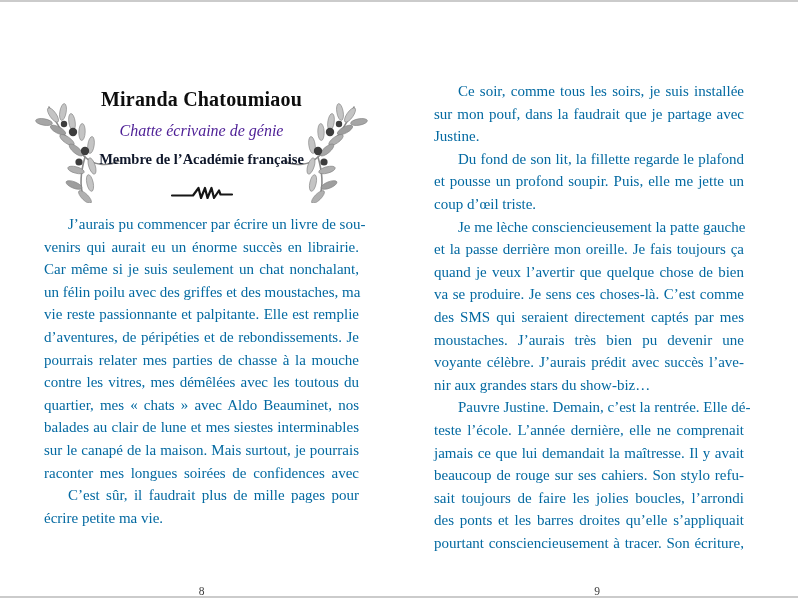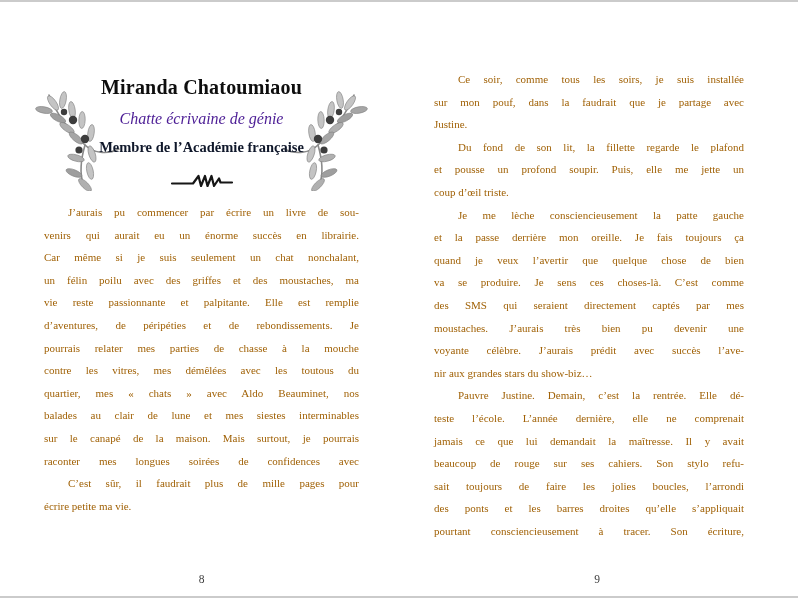--- a/index.html
+++ b/index.html
@@ -15,21 +15,21 @@
     background: #ffffff;
     color: #1b1b1b;
   }
   .hairline {
     position: absolute; left: 0; right: 0; height: 2px;
     background: #cbcbcb;
   }
   .hairline.top { top: 0; }
   .hairline.bottom { top: 596px; }
 
-  .page { position: absolute; top: 4px; height: 438px; }
+  .page { position: absolute; top: 16px; height: 438px; }
   .page-left  { left: 44px;  width: 315px; }
   .page-right { left: 434px; width: 310px; }
 
   
   .author-title {
     position: absolute; top: 72px; left: 0; right: 0;
     text-align: center;
     font-size: 20px; font-weight: bold; color: #0e0e0e;
     letter-spacing: 0.2px;
   }
@@ -51,23 +51,23 @@
   .branch-right { right: -15px; transform: scaleX(-1); }
   .divider {
     position: absolute; top: 166px; left: 50%;
     transform: translateX(-50%);
     width: 64px; height: 22px;
   }
 
   
   .body-text {
     position: absolute; left: 0; right: 0;
-    font-size: 11px;
+    font-size: 15px;
     line-height: 22.6px;
-    color: #a16207;
+    color: #0369a1;
   }
   .body-left  { top: 197px; }
   .body-right { top: 64px; }
   .line {
     white-space: nowrap;
     text-align: justify;
     text-align-last: justify;
     text-justify: inter-word;
   }
   .line.indent   { text-indent: 24px; }

